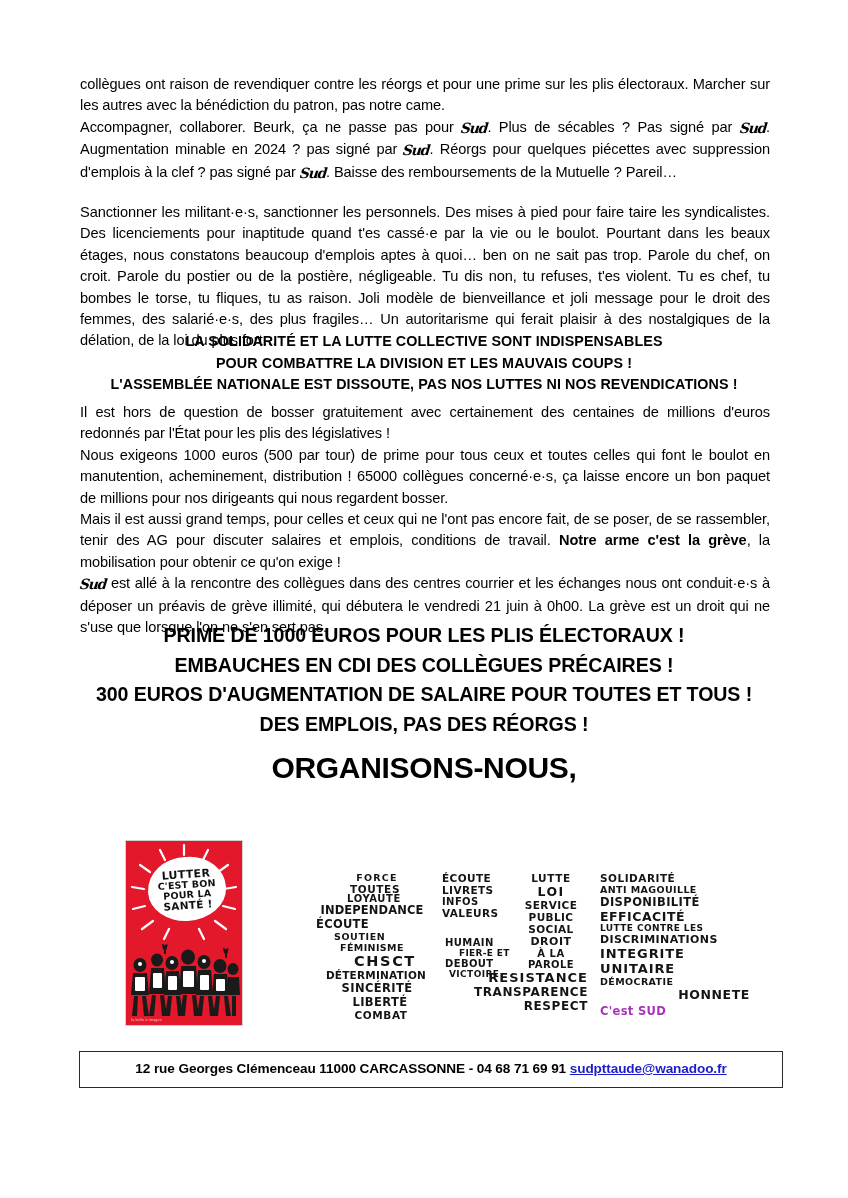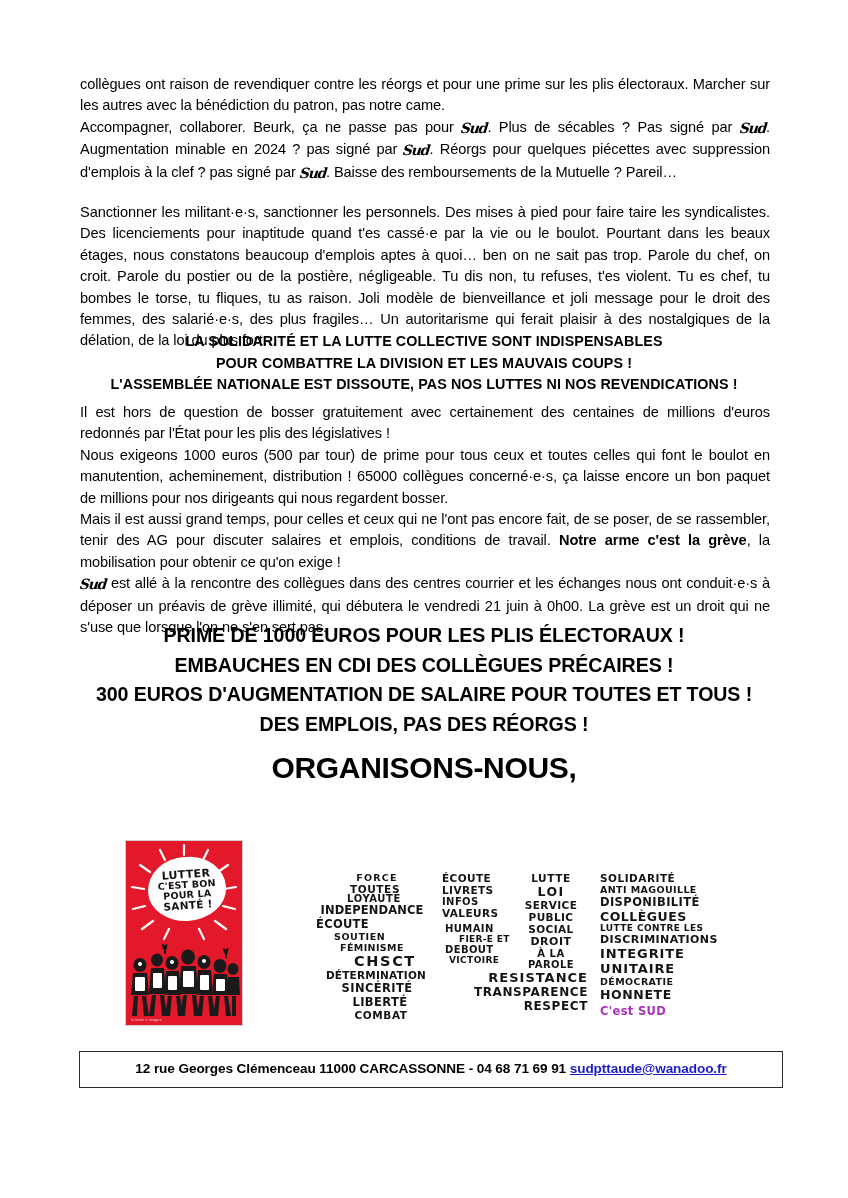--- a/index.html
+++ b/index.html
@@ -258,21 +258,21 @@
       <span class="wa-line" style="font-size:11.5px;letter-spacing:0.4px;margin-left:0px;">SINCÉRITÉ</span>
       <span class="wa-line" style="font-size:11.5px;letter-spacing:0.4px;margin-left:6px;">LIBERTÉ</span>
       <span class="wa-line" style="font-size:10.5px;letter-spacing:0.6px;margin-left:8px;">COMBAT</span>
     </div>
 
     <div class="wa-col colU-l">
       <span class="wa-line" style="font-size:10.5px;letter-spacing:0.4px;">ÉCOUTE</span>
       <span class="wa-line" style="font-size:10.5px;letter-spacing:0.4px;">LIVRETS</span>
       <span class="wa-line" style="font-size:10px;letter-spacing:0.4px;">INFOS</span>
       <span class="wa-line" style="font-size:10.5px;letter-spacing:0.4px;">VALEURS</span>
-      <span class="wa-line" style="font-size:10px;letter-spacing:0.4px;margin-left:3px;margin-top:4px;">HUMAIN</span>
+      <span class="wa-line" style="font-size:10px;letter-spacing:0.4px;margin-left:3px;margin-top:18px;">HUMAIN</span>
       <span class="wa-line" style="font-size:9px;letter-spacing:0.3px;margin-left:2px;padding-left:15px;">FIER-E ET</span>
       <span class="wa-line" style="font-size:10px;letter-spacing:0.4px;margin-left:3px;">DEBOUT</span>
       <span class="wa-line" style="font-size:9px;letter-spacing:0.4px;margin-left:7px;">VICTOIRE</span>
     </div>
 
     <div class="wa-col colU-r">
       <span class="wa-line" style="font-size:10.5px;letter-spacing:0.6px;">LUTTE</span>
       <span class="wa-line" style="font-size:12.5px;letter-spacing:1.4px;">LOI</span>
       <span class="wa-line" style="font-size:10.5px;letter-spacing:0.4px;">SERVICE</span>
       <span class="wa-line" style="font-size:10.5px;letter-spacing:0.4px;">PUBLIC</span>
@@ -285,27 +285,27 @@
     <div class="wa-col colU-b">
       <span class="wa-line" style="font-size:13px;letter-spacing:1px;margin-left:6px;">RESISTANCE</span>
       <span class="wa-line" style="font-size:12px;letter-spacing:0.6px;">TRANSPARENCE</span>
       <span class="wa-line" style="font-size:12px;letter-spacing:0.6px;margin-left:-8px;">RESPECT</span>
     </div>
 
     <div class="wa-col colD">
       <span class="wa-line" style="font-size:10.5px;letter-spacing:0.5px;">SOLIDARITÉ</span>
       <span class="wa-line" style="font-size:9.5px;letter-spacing:0.4px;">ANTI MAGOUILLE</span>
       <span class="wa-line" style="font-size:11.5px;letter-spacing:0.4px;">DISPONIBILITÉ</span>
-      <span class="wa-line" style="font-size:12.5px;letter-spacing:0.5px;">COLLÈGUES</span>
+      <span class="wa-line" style="font-size:12.5px;letter-spacing:0.5px;">EFFICACITÉ</span>
       <span class="wa-line" style="font-size:9px;letter-spacing:0.4px;margin-top:-1px;">LUTTE CONTRE LES</span>
       <span class="wa-line" style="font-size:11px;letter-spacing:0.4px;">DISCRIMINATIONS</span>
       <span class="wa-line" style="font-size:13px;letter-spacing:0.9px;">INTEGRITE</span>
       <span class="wa-line" style="font-size:13px;letter-spacing:0.9px;">UNITAIRE</span>
       <span class="wa-line" style="font-size:9.5px;letter-spacing:0.4px;">DÉMOCRATIE</span>
-      <span class="wa-line" style="font-size:12.5px;letter-spacing:0.6px;">HONNETE</span>
+      <span class="wa-line" style="font-size:12.5px;letter-spacing:0.6px;text-align:right;">HONNETE</span>
       <span class="cest-sud">C'est SUD</span>
     </div>
   </div>
 
   <div class="footer">
     <div><span>12 rue Georges Clémenceau 11000 CARCASSONNE - 04 68 71 69 91  </span><a href="#">sudpttaude@wanadoo.fr</a></div>
   </div>
 
 </div>
 

